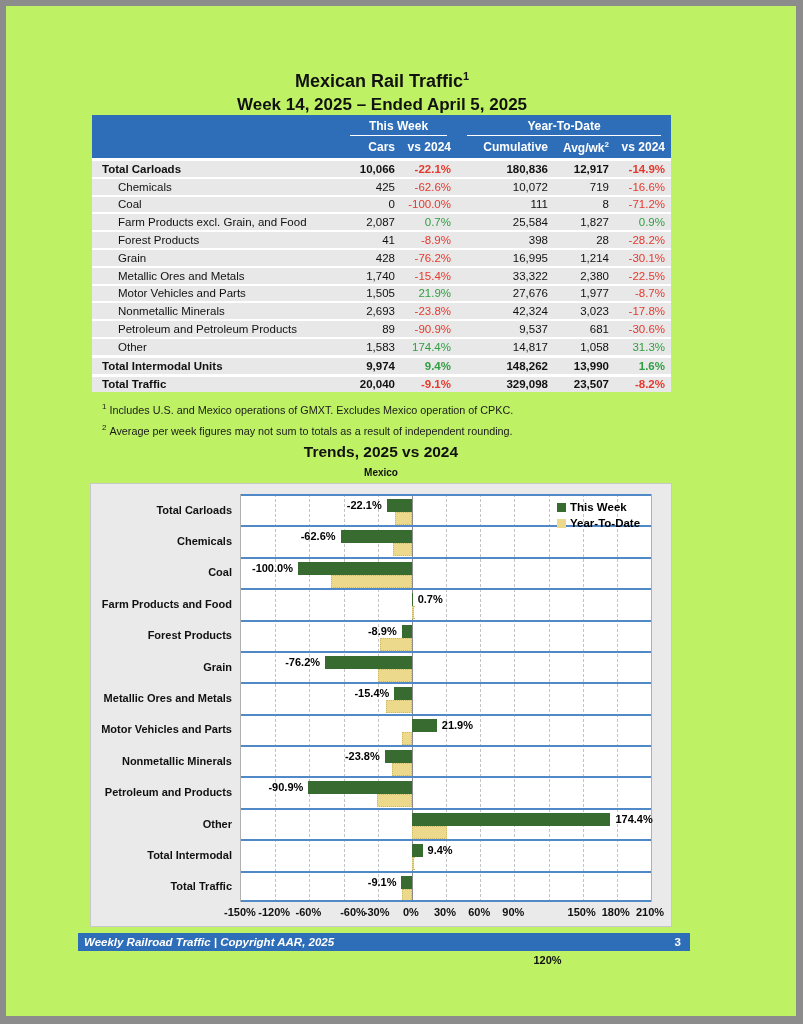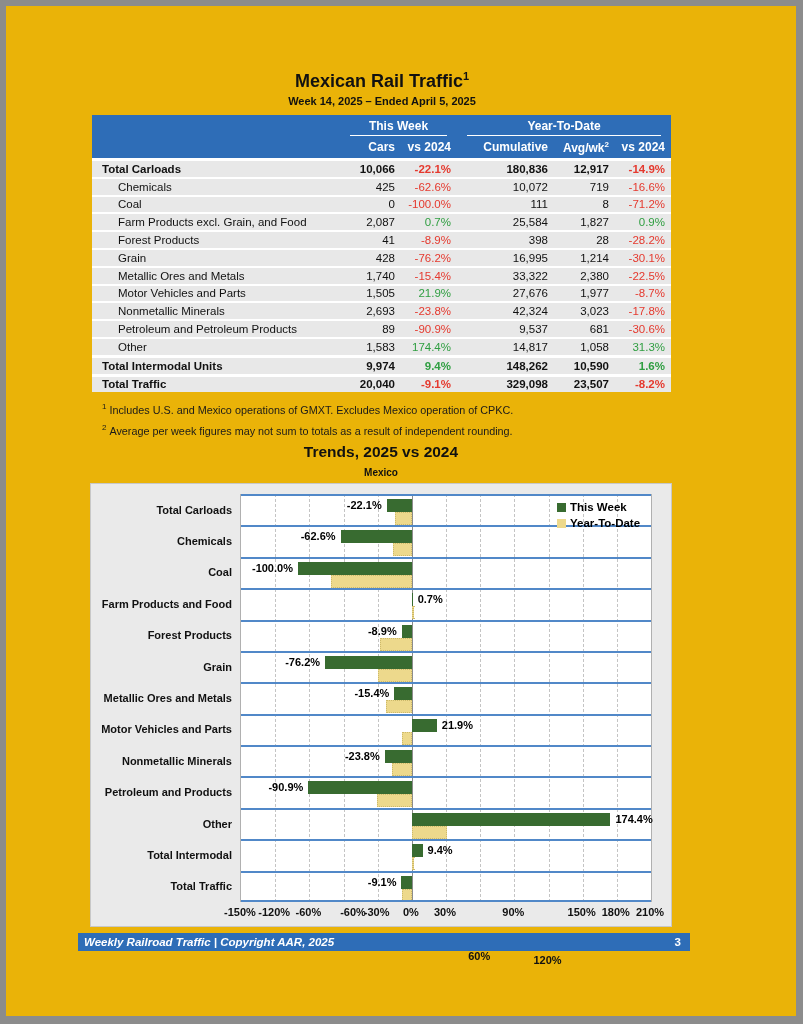--- a/index.html
+++ b/index.html
@@ -13,27 +13,27 @@
     --panel-gray:#eaeaea;
     --frame:#8c8c8c;
   }
   html,body{margin:0;padding:0;}
   body{
     width:803px;height:1024px;position:relative;overflow:hidden;
     background:var(--frame);
     font-family:"Liberation Sans","DejaVu Sans",sans-serif;
     -webkit-font-smoothing:antialiased;
   }
-  .page{position:absolute;left:6px;top:6px;right:7px;bottom:8px;background:#eab308;}
+  .page{position:absolute;left:6px;top:6px;right:7px;bottom:8px;background:#bef264;}
 
   
   .title-block{position:absolute;left:86px;top:64px;width:580px;text-align:center;}
   .main-title{font-size:18px;font-weight:bold;color:#111;}
   .main-title sup{font-size:11px;}
-  .sub-title{font-size:11px;font-weight:bold;color:#111;margin-top:3px;}
+  .sub-title{font-size:17px;font-weight:bold;color:#111;margin-top:3px;}
 
   
   .rail-table{position:absolute;left:86px;top:109px;width:579px;}
   .thead{background:var(--blue);color:#fff;font-weight:bold;}
   .thead-row1{display:grid;grid-template-columns:248px 117px 214px;height:21px;align-items:end;}
   .group-h{text-align:center;font-size:12px;border-bottom:1px solid #fff;margin:0 10px;padding-bottom:2px;}
   .thead-row2{display:grid;grid-template-columns:248px 61px 56px 97px 61px 56px;height:22px;align-items:center;font-size:12px;}
   .thead-row2 .h{text-align:right;padding-right:6px;}
   .thead-row2 sup{font-size:8px;}
   .trow{display:grid;grid-template-columns:248px 61px 56px 97px 61px 56px;height:17.8px;
@@ -196,21 +196,21 @@
           <div class="tcell num pos">174.4%</div>
           <div class="tcell num">14,817</div>
           <div class="tcell num">1,058</div>
           <div class="tcell num pos">31.3%</div>
         </div>
         <div class="trow bold">
           <div class="tcell label">Total Intermodal Units</div>
           <div class="tcell num">9,974</div>
           <div class="tcell num pos">9.4%</div>
           <div class="tcell num">148,262</div>
-          <div class="tcell num">10,590</div>
+          <div class="tcell num">13,990</div>
           <div class="tcell num pos">1.6%</div>
         </div>
         <div class="trow bold">
           <div class="tcell label">Total Traffic</div>
           <div class="tcell num">20,040</div>
           <div class="tcell num neg">-9.1%</div>
           <div class="tcell num">329,098</div>
           <div class="tcell num">23,507</div>
           <div class="tcell num neg">-8.2%</div>
         </div>
@@ -338,21 +338,21 @@
       </div>
     </div>
     <div class="x-ticks">
         <span class="x-tick" style="left: -25px;">-150%</span>
         <span class="x-tick" style="left: 9.16667px;">-120%</span>
         <span class="x-tick" style="left: 43.3333px;">-60%</span>
         <span class="x-tick" style="left: 88px;">-60%</span>
         <span class="x-tick" style="left: 111.667px;">-30%</span>
         <span class="x-tick" style="left: 145.833px;">0%</span>
         <span class="x-tick" style="left: 180px;">30%</span>
-        <span class="x-tick" style="left: 214.167px; margin-top: 44px;">60%</span>
+        <span class="x-tick" style="left: 214.167px;">60%</span>
         <span class="x-tick" style="left: 248.333px;">90%</span>
         <span class="x-tick" style="left: 282.5px; margin-top: 48px;">120%</span>
         <span class="x-tick" style="left: 316.667px;">150%</span>
         <span class="x-tick" style="left: 350.833px;">180%</span>
         <span class="x-tick" style="left: 385px;">210%</span>
       </div>
   </div>
 
   <div class="footer-bar">
     <span class="footer-text">Weekly Railroad Traffic | Copyright AAR, 2025</span>

